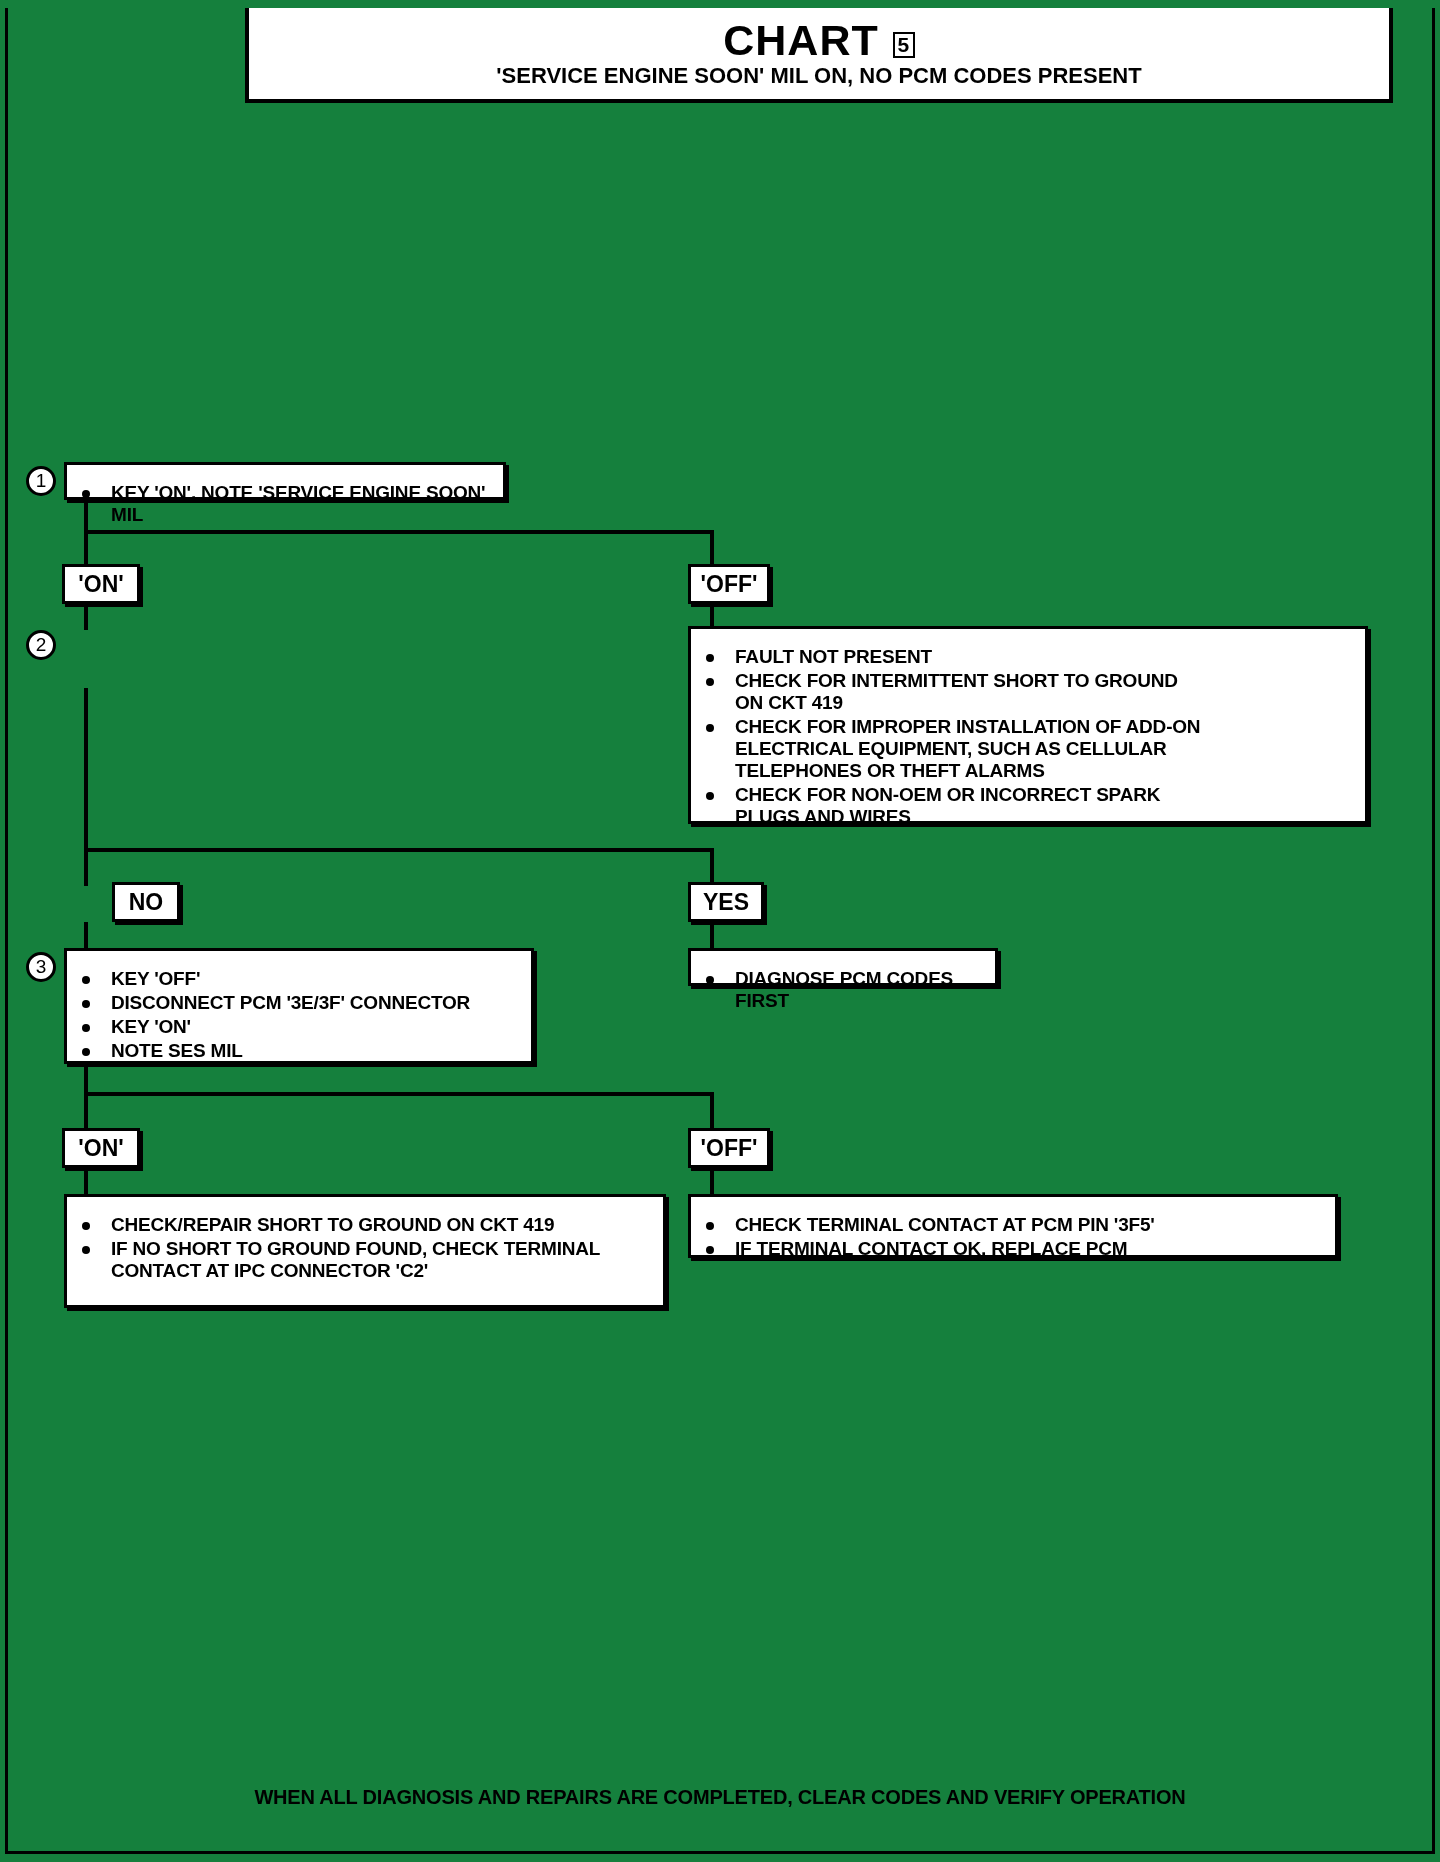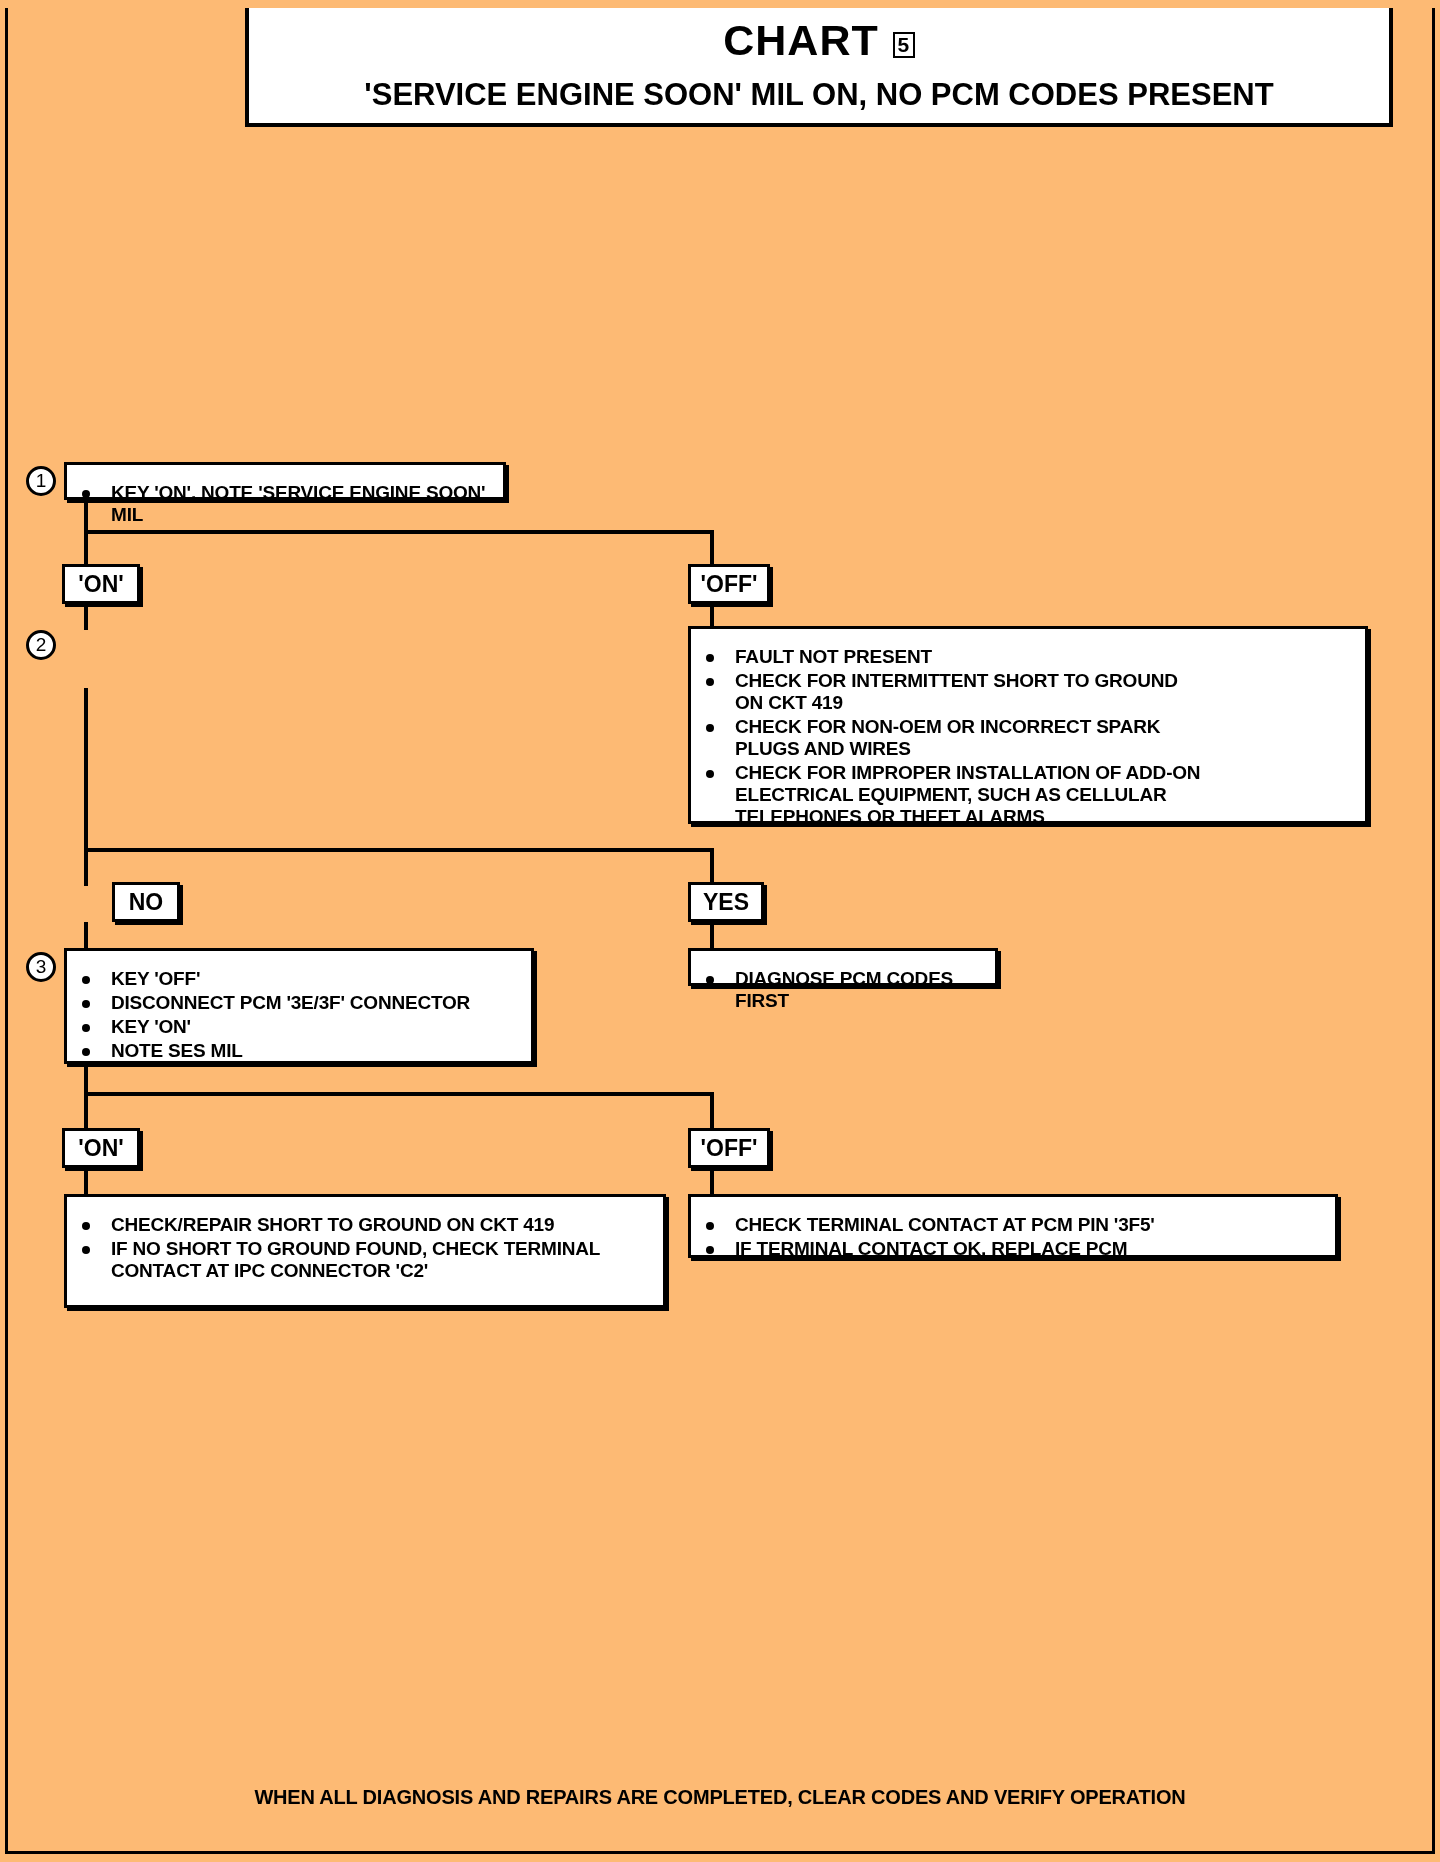--- a/index.html
+++ b/index.html
@@ -5,21 +5,21 @@
   html,body{margin:0;padding:0;background:#ffffff;}
   body{
     font-family:"Liberation Sans", sans-serif;
     color:#000;
     -webkit-font-smoothing:none;
   }
   #page{
     position:relative;
     width:1440px;
     height:1862px;
-    background:#fdba74;
+    background:#15803d;
     overflow:hidden;
   }
 
   
   #page-frame{
     position:absolute;
     left:5px; top:8px;
     width:1428px; height:1846px;
     border:3px solid #000;
     box-sizing:border-box;
@@ -61,23 +61,22 @@
     border:2px solid #000;
     font-size:21px;
     font-weight:bold;
     width:22px;height:26px;
     line-height:1;
     box-sizing:border-box;
     position:relative;
     top:4px;
   }
   #title-line2{
-    font-size:31px;
-    font-weight:bold;
-    margin-top:14px;
+    font-size:22px;
+    font-weight:bold;
     letter-spacing:0px;
     white-space:nowrap;
   }
 
   
   #flow{
     position:absolute;
     left:0; top:0; width:1440px; height:1862px;
   }
 
@@ -201,25 +200,25 @@
     <div class="ln v" style="left:710px; top:604px; height:26px;"></div>
 
     <div class="step-circle" style="left:26px; top:630px;">2</div>
 
 
     <div class="node shadow" id="node-off1" style="left:688px; top:626px; width:680px; height:198px;">
       <ul>
         <li>FAULT NOT PRESENT</li>
         <li>CHECK FOR INTERMITTENT SHORT TO GROUND
 ON CKT 419</li>
-        <li>CHECK FOR NON-OEM OR INCORRECT SPARK
-PLUGS AND WIRES</li>
         <li>CHECK FOR IMPROPER INSTALLATION OF ADD-ON
 ELECTRICAL EQUIPMENT, SUCH AS CELLULAR
 TELEPHONES OR THEFT ALARMS</li>
+        <li>CHECK FOR NON-OEM OR INCORRECT SPARK
+PLUGS AND WIRES</li>
       </ul>
     </div>
 
     <div class="ln v" style="left:84px; top:688px; height:160px;"></div>
     <div class="ln h" style="left:84px; top:848px; width:630px;"></div>
     <div class="ln v" style="left:84px; top:848px; height:38px;"></div>
     <div class="ln v" style="left:710px; top:848px; height:38px;"></div>
 
     <div class="label-box" style="left:68px; top:882px; width:68px; height:40px;margin-left:44px;">NO</div>
     <div class="label-box" style="left:688px; top:882px; width:76px; height:40px;">YES</div>

